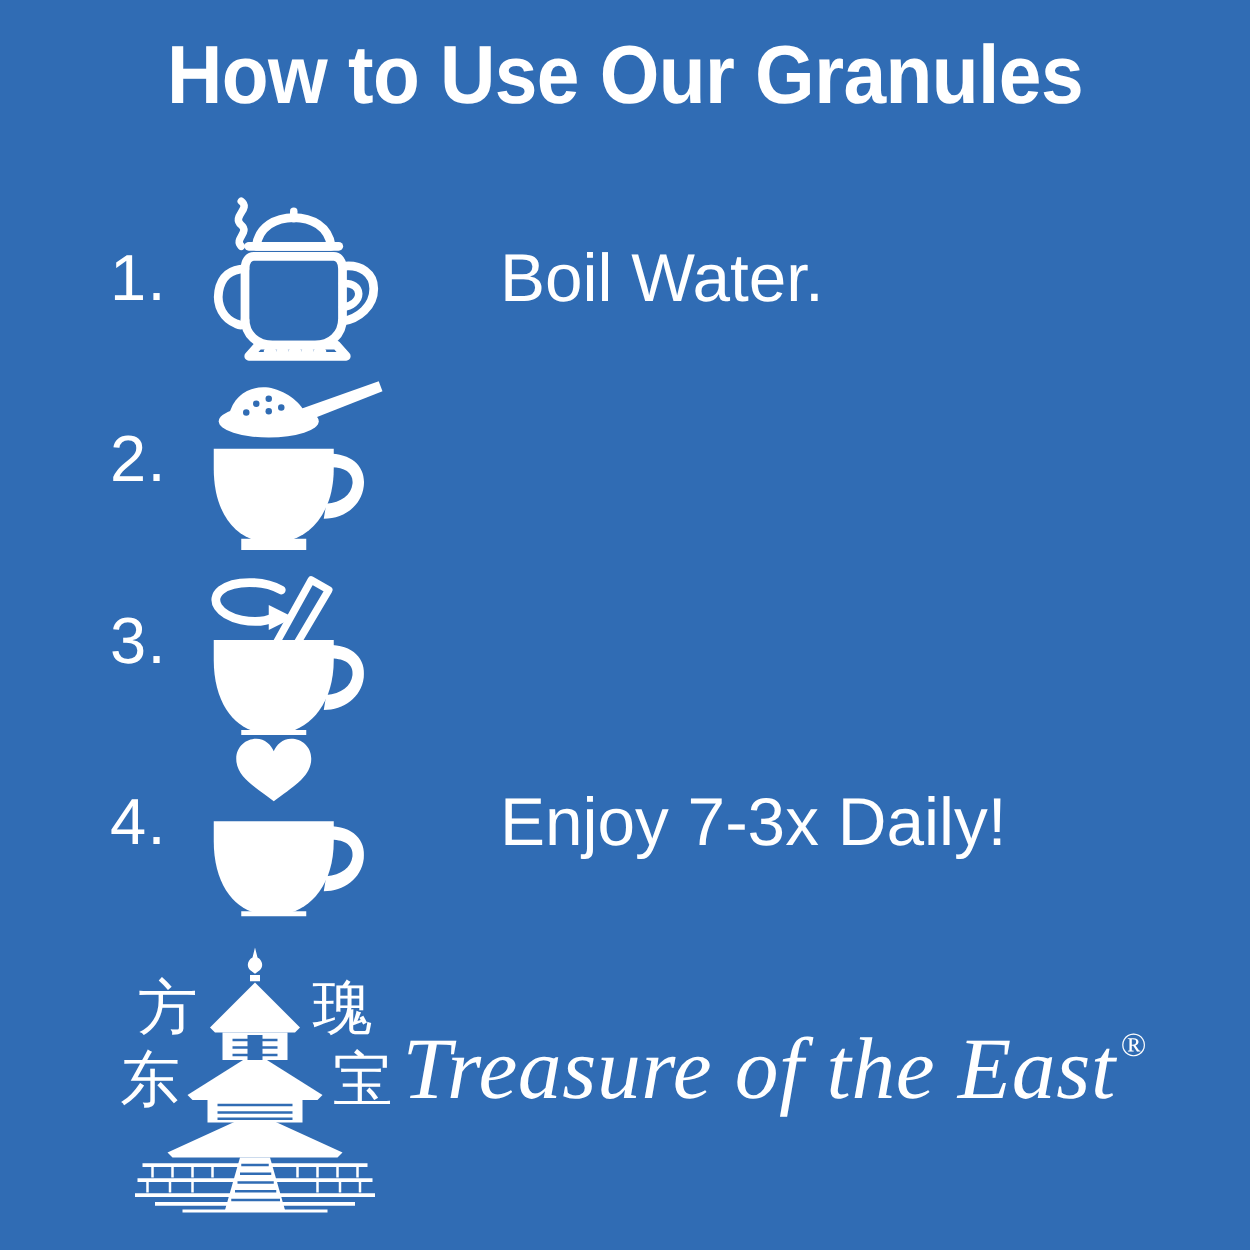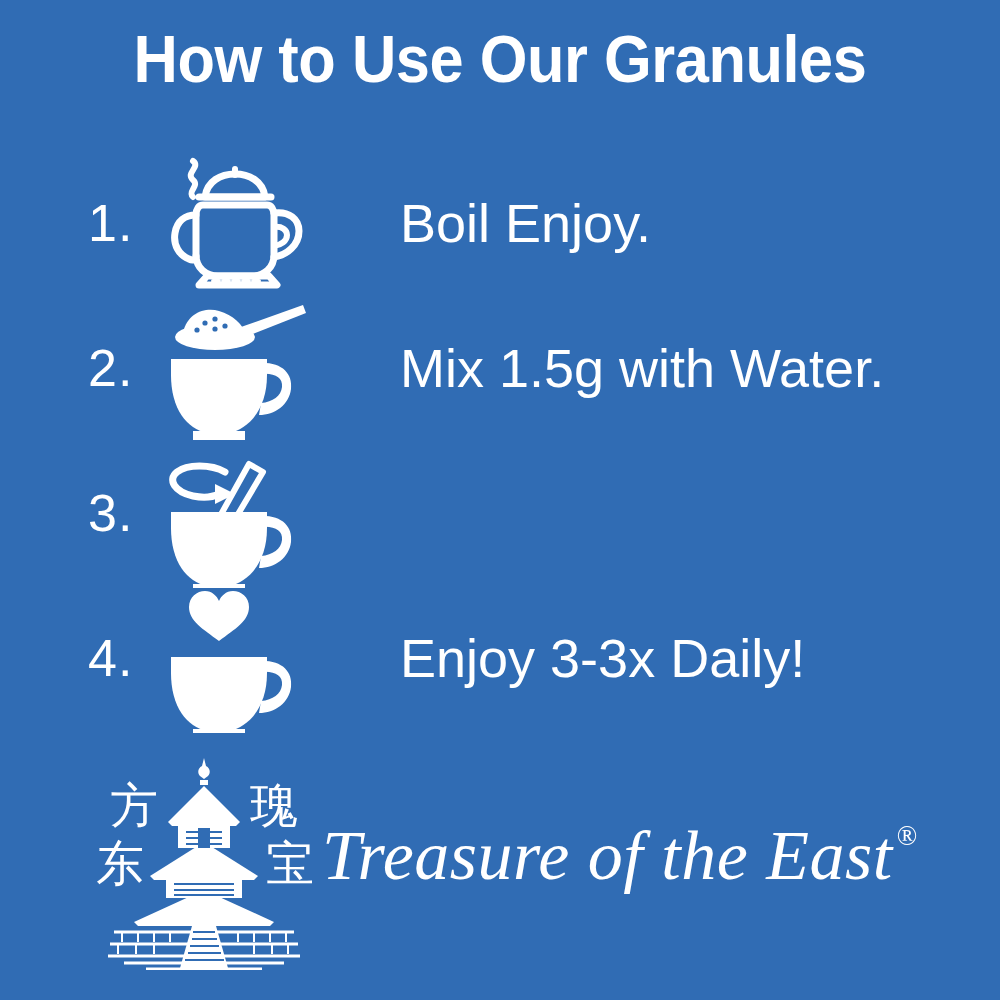--- a/index.html
+++ b/index.html
@@ -171,21 +171,21 @@
 
           <path d="M111 60 C 126 58, 136 66, 136 78 C 136 92, 124 102, 111 104"></path>
           <path d="M111 74 C 119 73, 124 77, 124 82 C 124 88, 118 92, 111 93" stroke-width="6"></path>
 
           <path d="M44 123 h 62 l 8 9 h -78 Z"></path>
 
           <path d="M50 128 h 6 M60 128 h 6 M70 128 h 6 M80 128 h 6 M90 128 h 6" stroke-width="4"></path>
         </svg>
       </div>
 
-      <div class="step-text">Boil Enjoy.</div>
+      <div class="step-text">Boil Water.</div>
     </div>
 
     <div class="step-row" id="row-2">
       <div class="step-num">2.</div>
 
       <div class="step-icon">
         <svg width="170" height="150" viewBox="0 0 170 150">
           <g fill="#FFFFFF">
 
             <path d="M88 34 L 150 12 L 153 20 L 92 44 Z"></path>
@@ -208,21 +208,20 @@
                      l 2 -12 c 12 -1, 20 -7, 21 -16 c 1 -9, -7 -14, -20 -13 Z"></path>
 
             <path d="M18 66 h 96 v 16 c 0 34, -18 54, -38 58 h -22
                      c -20 -4, -36 -24, -36 -58 Z"></path>
 
             <path d="M40 138 h 52 v 9 h -52 Z"></path>
           </g>
         </svg>
       </div>
 
-      <div class="step-text">Mix 1.5g with Water.</div>
     </div>
 
     <div class="step-row" id="row-3">
       <div class="step-num">3.</div>
 
       <div class="step-icon">
         <svg width="170" height="150" viewBox="0 0 170 150">
 
           <g fill="none" stroke="#FFFFFF" stroke-width="7" stroke-linecap="round" stroke-linejoin="round">
             <path d="M72 34 C 58 26, 34 26, 24 34 C 14 42, 22 54, 40 58
@@ -263,21 +262,21 @@
                      l 2 -12 c 12 -1, 20 -7, 21 -16 c 1 -9, -7 -14, -20 -13 Z"></path>
 
             <path d="M18 74 h 96 v 16 c 0 34, -18 54, -38 58 h -22
                      c -20 -4, -36 -24, -36 -58 Z"></path>
 
             <path d="M40 146 h 52 v 4 h -52 Z"></path>
           </g>
         </svg>
       </div>
 
-      <div class="step-text">Enjoy 3-3x Daily!</div>
+      <div class="step-text">Enjoy 7-3x Daily!</div>
     </div>
 
   </div>
 
   <div id="footer">
 
     <div id="logo-mark">
       <svg width="232" height="220" viewBox="0 0 232 220">
 
         <text class="cjk" x="46" y="72" font-size="48" fill="#FFFFFF" text-anchor="middle">方</text>

